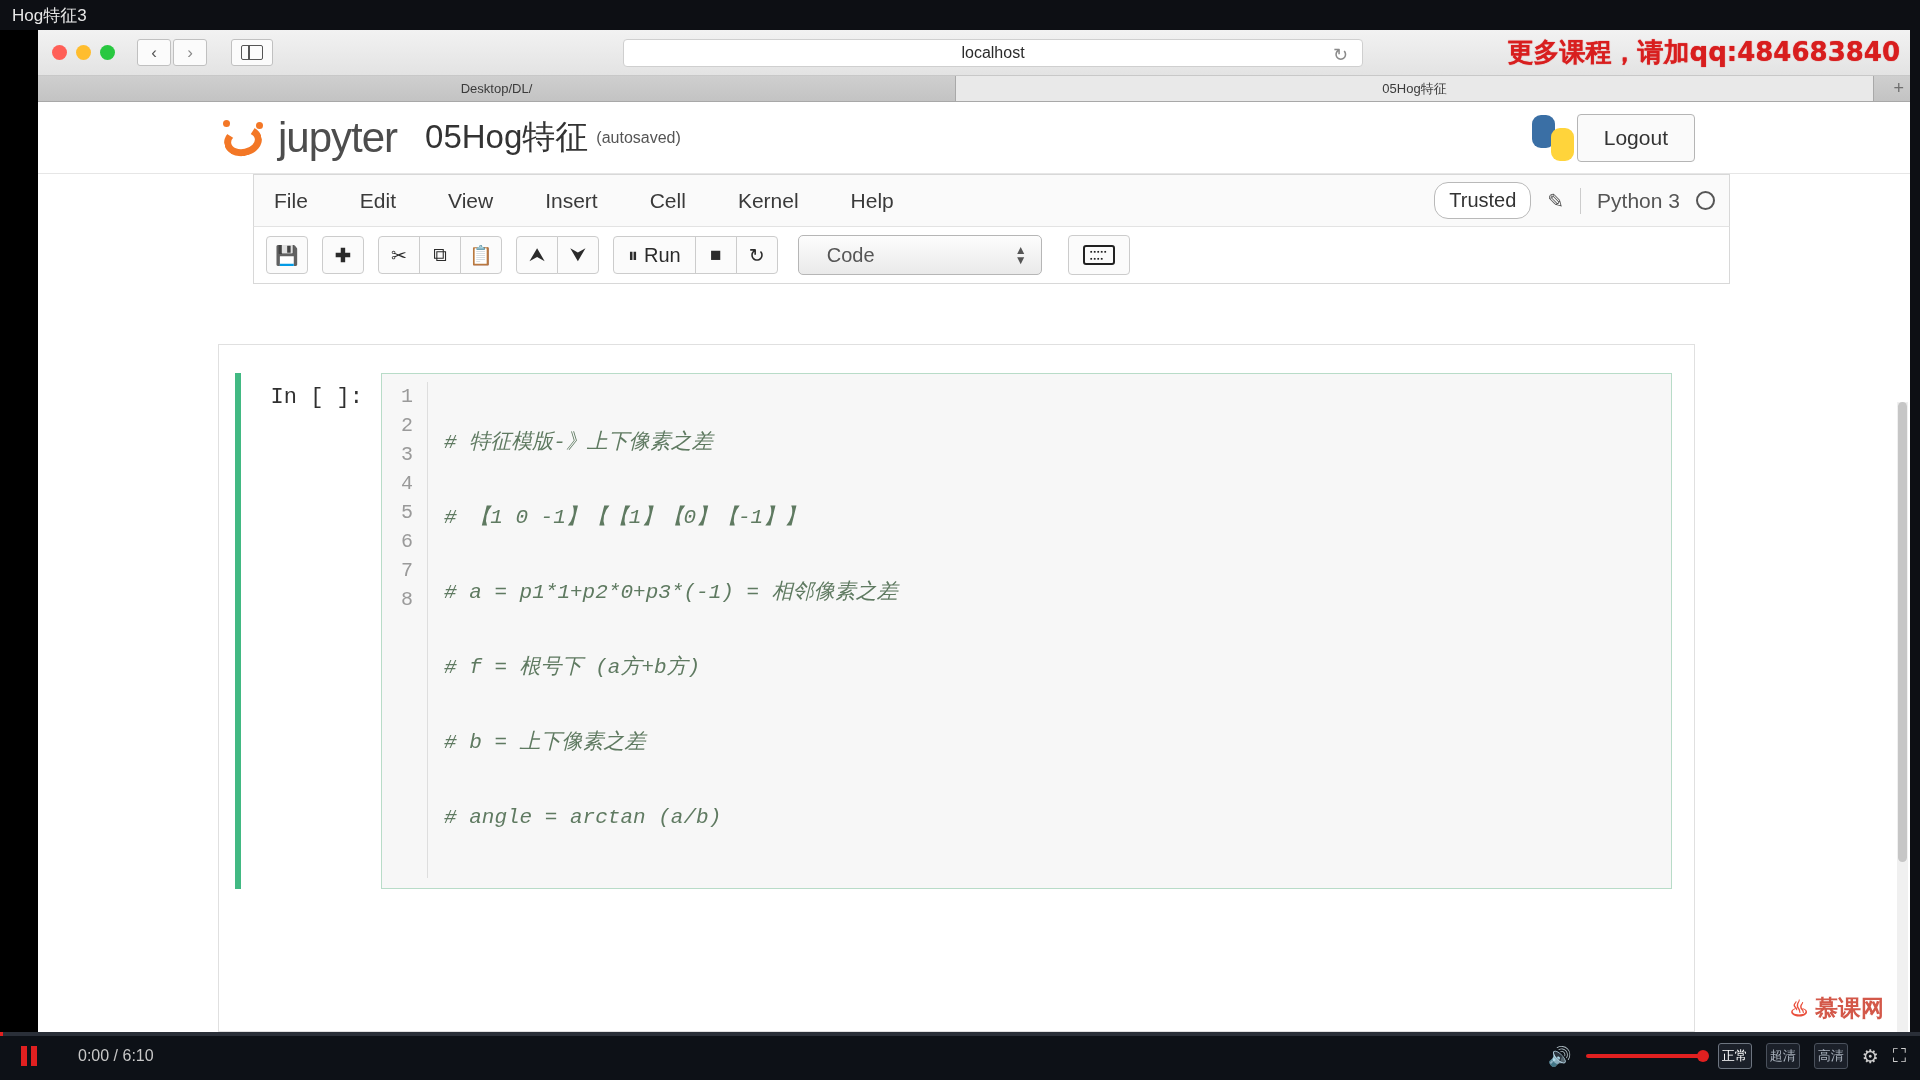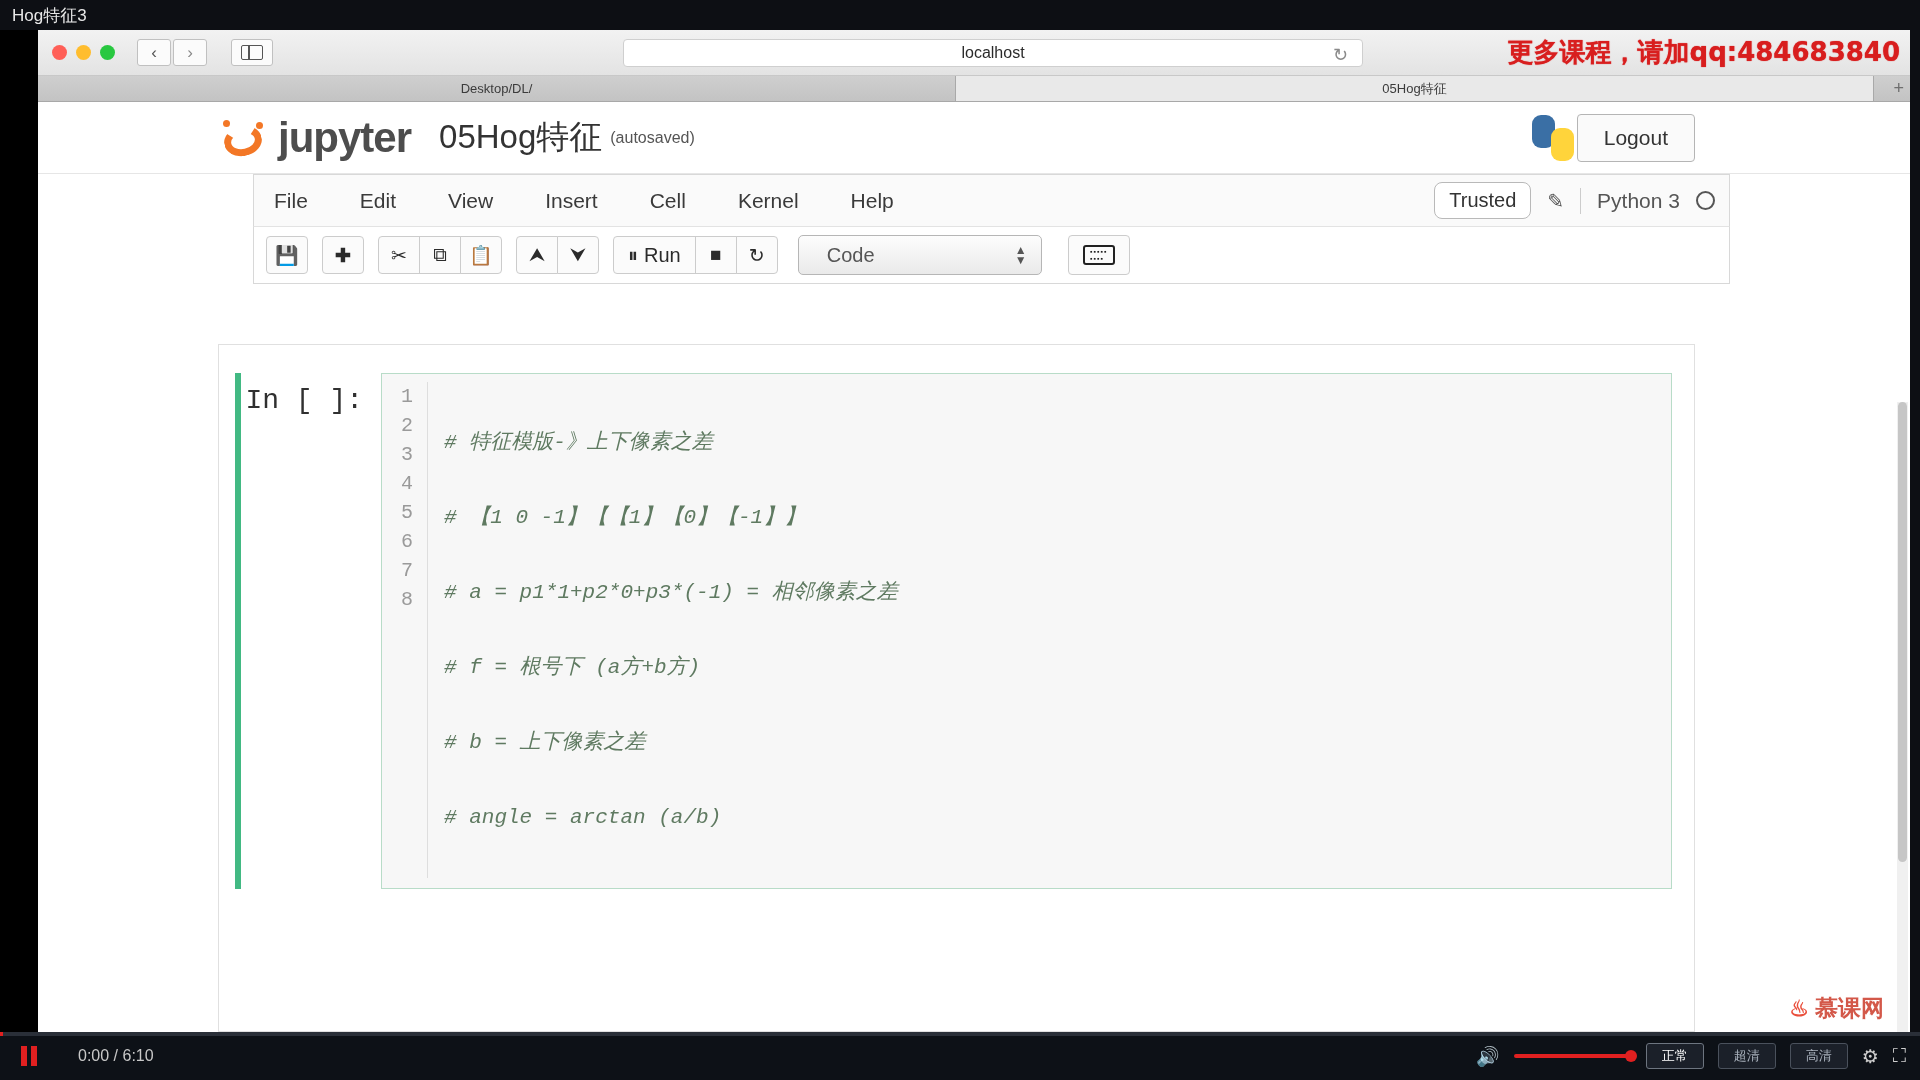--- a/index.html
+++ b/index.html
@@ -96,21 +96,21 @@
     border-bottom:1px solid #e6e6e6;
   }
   #jlogo{ width:52px;height:40px;position:relative;margin-right:8px;}
   #jlogo .ring{
     position:absolute;left:6px;top:8px;width:38px;height:30px;
     border:7px solid #f37726;border-radius:50%;
     border-top-color:transparent; transform:rotate(-12deg);
   }
   #jlogo .d1,#jlogo .d2{position:absolute;width:7px;height:7px;border-radius:50%;background:#f37726;}
   #jlogo .d1{left:5px;top:2px;} #jlogo .d2{left:38px;top:4px;}
-  #jword{ font-size:42px; color:#4d4d4d; font-weight:700; letter-spacing:-1px; }
+  #jword{ font-size:42px; color:#4d4d4d; font-weight:400; letter-spacing:-1px; }
   #jtitle{ font-size:33px; color:#333; margin-left:28px; font-weight:400;}
   #jautosave{ font-size:16px; color:#555; margin-left:8px; }
   #jheader-right{ margin-left:auto; display:flex; align-items:center; padding-right:215px; }
   #py-logo{ width:48px;height:48px;position:relative;}
   #py-logo .top,#py-logo .bot{position:absolute;width:23px;height:33px;border-radius:9px;}
   #py-logo .top{background:#3a6fa5;left:3px;top:1px;}
   #py-logo .bot{background:#ffd43b;left:22px;top:14px;}
   #logout-btn{
     border:1px solid #b5b5b5;border-radius:4px;background:#fafafa;
     padding:11px 26px;font-size:21px;color:#333;
@@ -118,21 +118,21 @@
 
   #jmenubar{
     height:52px; margin:0 180px 0 215px;
     border:1px solid #d8d8d8; border-bottom:none;
     background:#fafafa;
     display:flex; align-items:center; padding-left:20px; gap:52px;
   }
   .jmenu{ font-size:21px;color:#3a3a3a; }
   #jmenu-right{ margin-left:auto; display:flex;align-items:center;gap:16px; padding-right:14px;}
   #trusted{
-    border:1px solid #b9b9b9;border-radius:8px;background:#fff;
+    border:1px solid #b9b9b9;border-radius:14px;background:#fff;
     padding:6px 14px;font-size:20px;color:#333;
   }
   #pencil-icon{ font-size:20px; color:#555; }
   .vdiv{ width:1px;height:26px;background:#ccc; }
   #kernel-name{ font-size:21px;color:#555; }
   #kernel-circle{ width:19px;height:19px;border:2px solid #555;border-radius:50%; }
 
   #jtoolbar{
     height:58px; margin:0 180px 0 215px;
     border:1px solid #d8d8d8; border-top:1px solid #e3e3e3;
@@ -166,21 +166,21 @@
     background:#fff; overflow:hidden;
   }
   #notebook-page{
     margin:0 215px 0 180px; background:#fff; border:1px solid #e0e0e0;
     height:100%; padding:28px 22px 0 22px;
   }
   .cell{ display:flex; margin-bottom:24px; align-items:stretch; }
   .cell.selected{ border-left:6px solid #42b983; padding-left:0; margin-left:-6px;}
   .prompt{
     width:140px; flex:0 0 140px; text-align:right; padding-right:18px; padding-top:12px;
-    font-family:"Liberation Mono", monospace; font-size:28px; color:#303030;
+    font-family:"Liberation Mono", monospace; font-size:22px; color:#303030;
   }
   .cell-input{
     flex:1; background:#f7f7f7; border:1px solid #cfcfcf;
     display:flex; padding:8px 0 10px 0;
   }
   .cell.selected .cell-input{ border-color:#b8dcc8; }
   .gutter{
     width:46px; flex:0 0 46px; text-align:right; padding-right:14px;
     font-family:"Liberation Mono", monospace; font-size:20px; color:#9a9a9a;
     border-right:1px solid #dedede;
@@ -222,21 +222,21 @@
     width:58px;height:48px; display:flex;align-items:center;justify-content:center; gap:4px;
   }
   #play-pause span{ width:6px;height:20px;background:#e02020;display:block;}
   #time-display{ color:#c8c8c8; font-size:16px; margin-left:20px; }
   #player-right{ margin-left:auto; display:flex; align-items:center; gap:14px; padding-right:14px;}
   #volume-icon{ color:#cfcfcf;font-size:19px; }
   #volume-track{ width:118px;height:4px;background:#e02020;position:relative;border-radius:2px;}
   #volume-knob{ position:absolute;right:-5px;top:-4px;width:12px;height:12px;border-radius:50%;background:#e02020;}
   .quality-btn{
     border:1px solid #4a515c;background:#1b2029;color:#aab2bd;
-    font-size:13px; padding:3px 15px; border-radius:3px;
+    font-size:13px; padding:3px 3px; border-radius:3px;
   }
   .quality-btn.active{ color:#fff;border-color:#6d7580; }
   #gear-icon,#fullscreen-icon{ color:#cfcfcf;font-size:19px; }
 </style>
 </head>
 <body>
 
 <div id="video-title-bar">
   <span>Hog特征3</span>
 </div>

